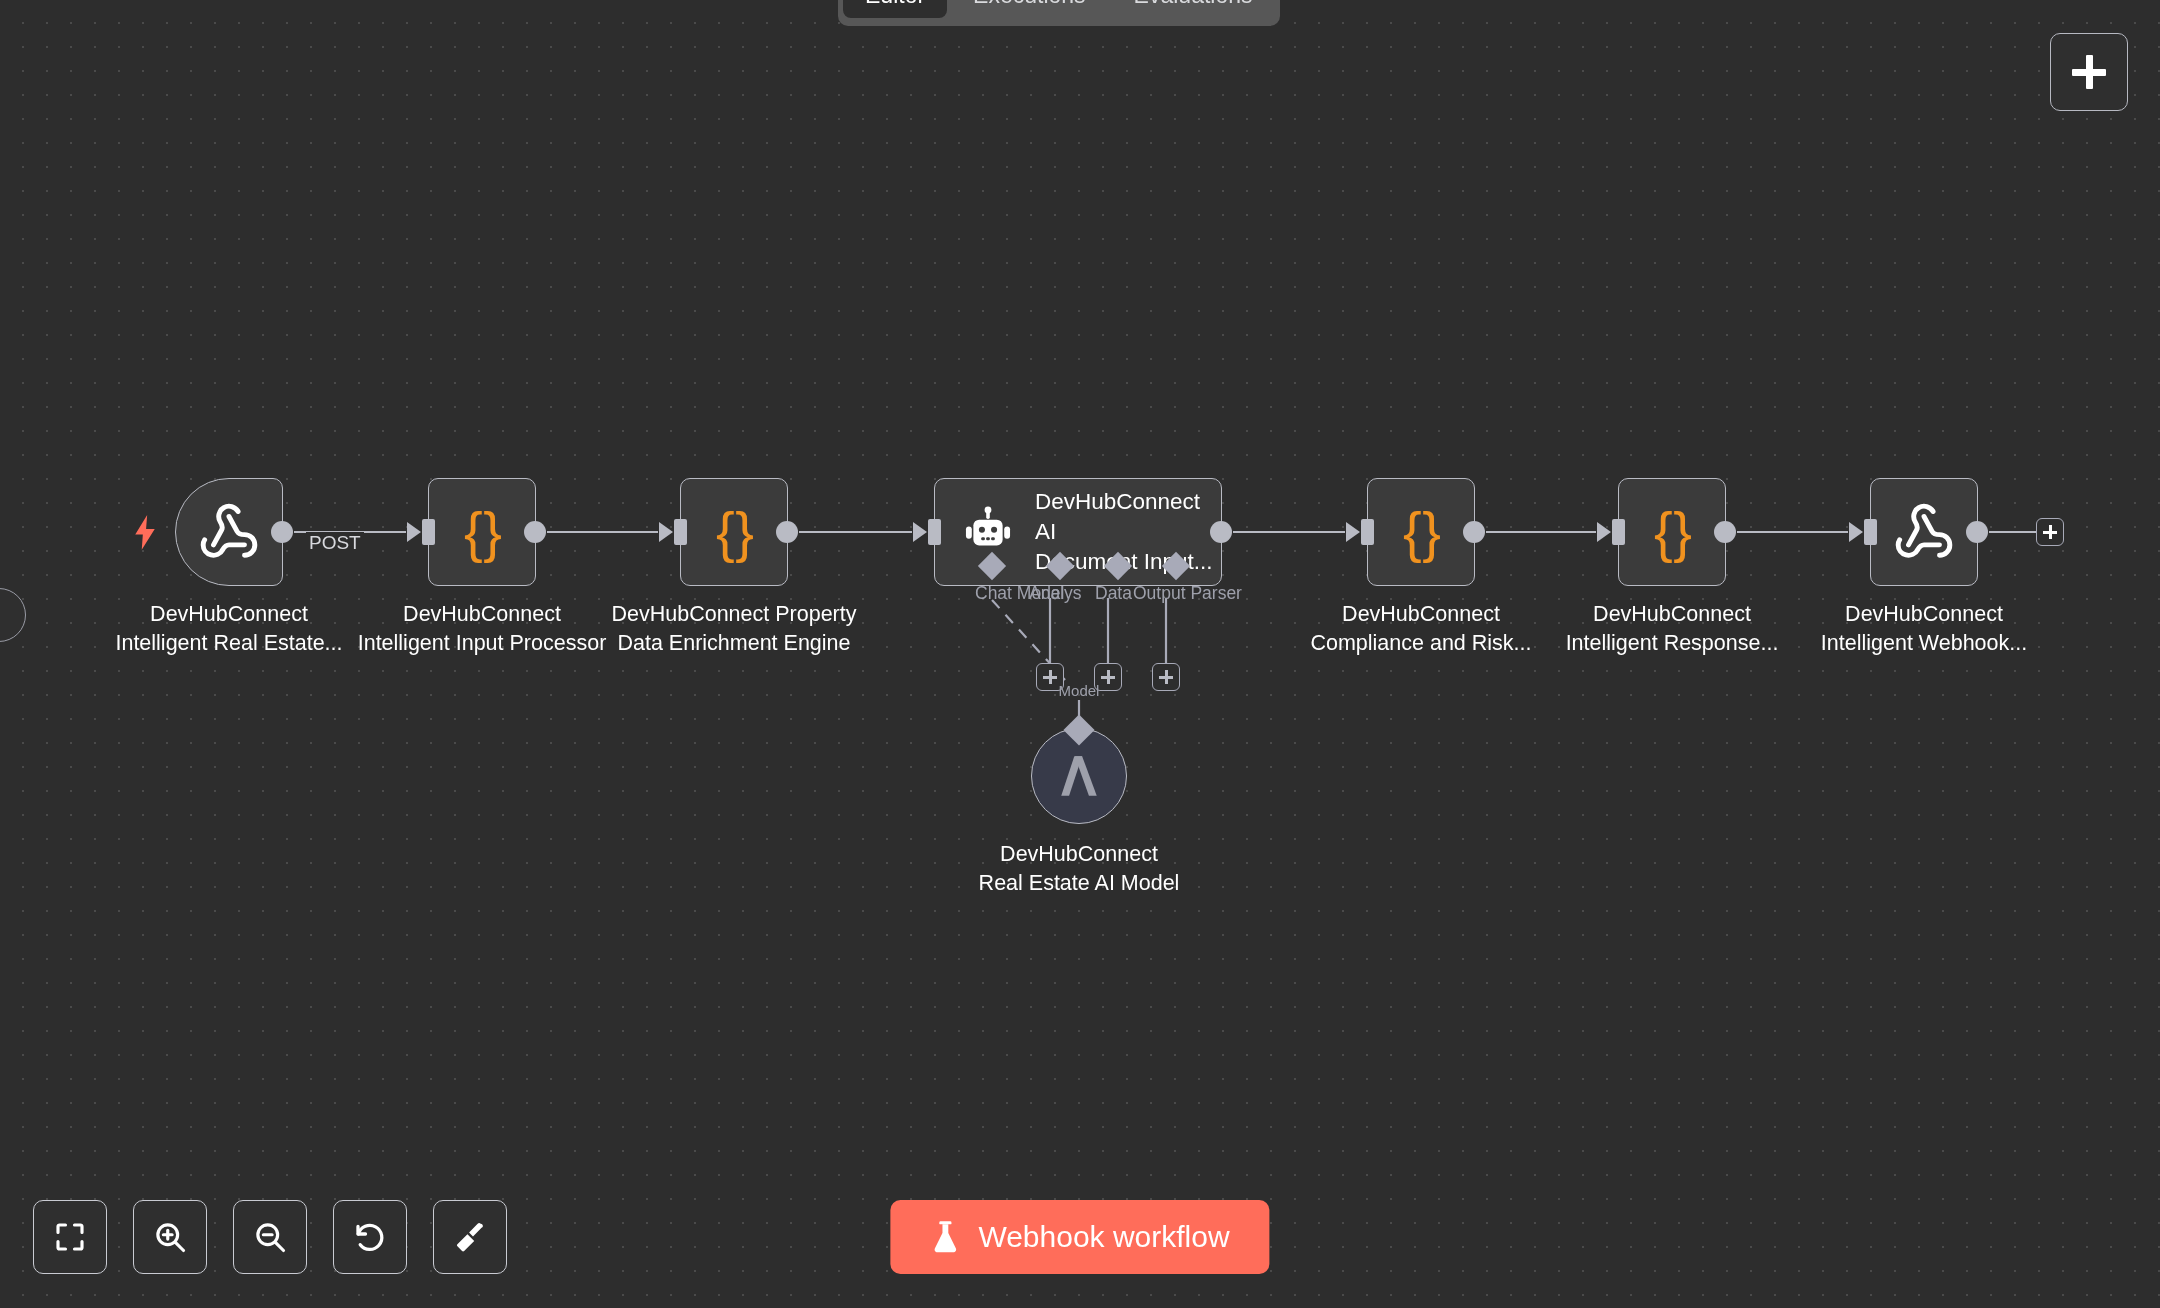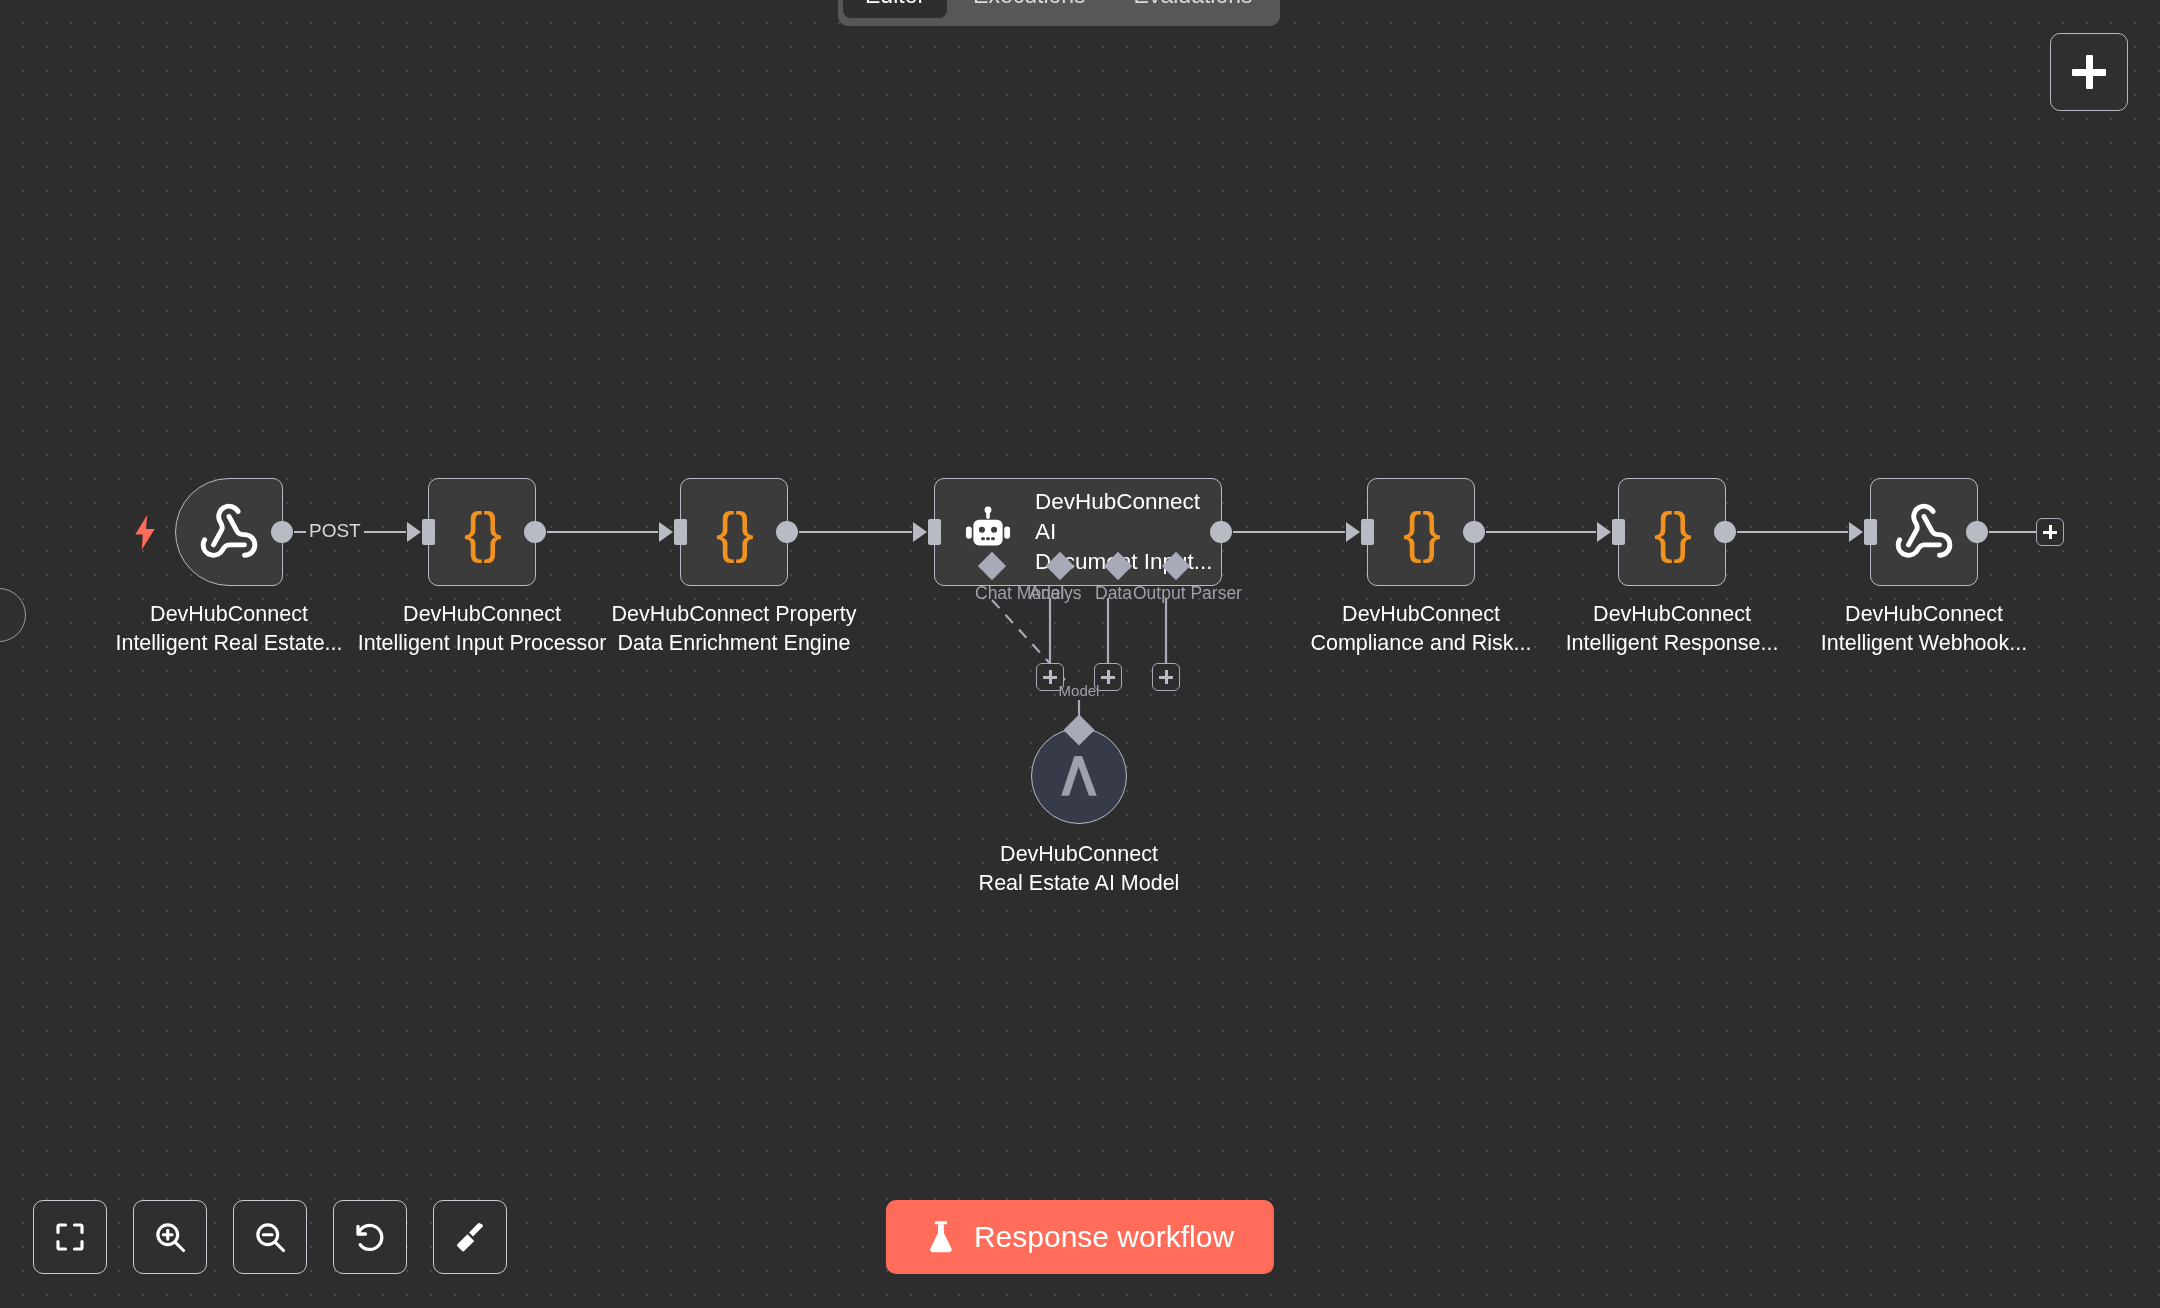--- a/index.html
+++ b/index.html
@@ -176,20 +176,21 @@
   }
 
   .post-label {
     position: absolute;
     font-size: 19px;
     color: #d8d9de;
     background: #2d2d2d;
     padding: 0 3px;
     z-index: 12;
     white-space: nowrap;
+    margin-top: 12px;
   }
 
   
   .diamond {
     position: absolute;
     width: 20px; height: 20px;
     background: #a8aab8;
     transform: rotate(45deg);
     z-index: 13;
     cursor: pointer;
@@ -578,16 +579,16 @@
     </div>
   </div>
 
   <button id="execute-btn">
     <span class="flask">
       <svg viewBox="0 0 24 28" fill="#ffffff">
         <rect x="7" y="1" width="10" height="2.6" rx="1"></rect>
         <path d="M9.6 3.6v7.2L3.4 23.2c-.8 1.6.3 3.4 2.1 3.4h13c1.8 0 2.9-1.8 2.1-3.4l-6.2-12.4V3.6z"></path>
       </svg>
     </span>
-    <span class="exec-text">Response workflow</span>
+    <span class="exec-text">Webhook workflow</span>
   </button>
 
 </div>
 
 </body></html>

